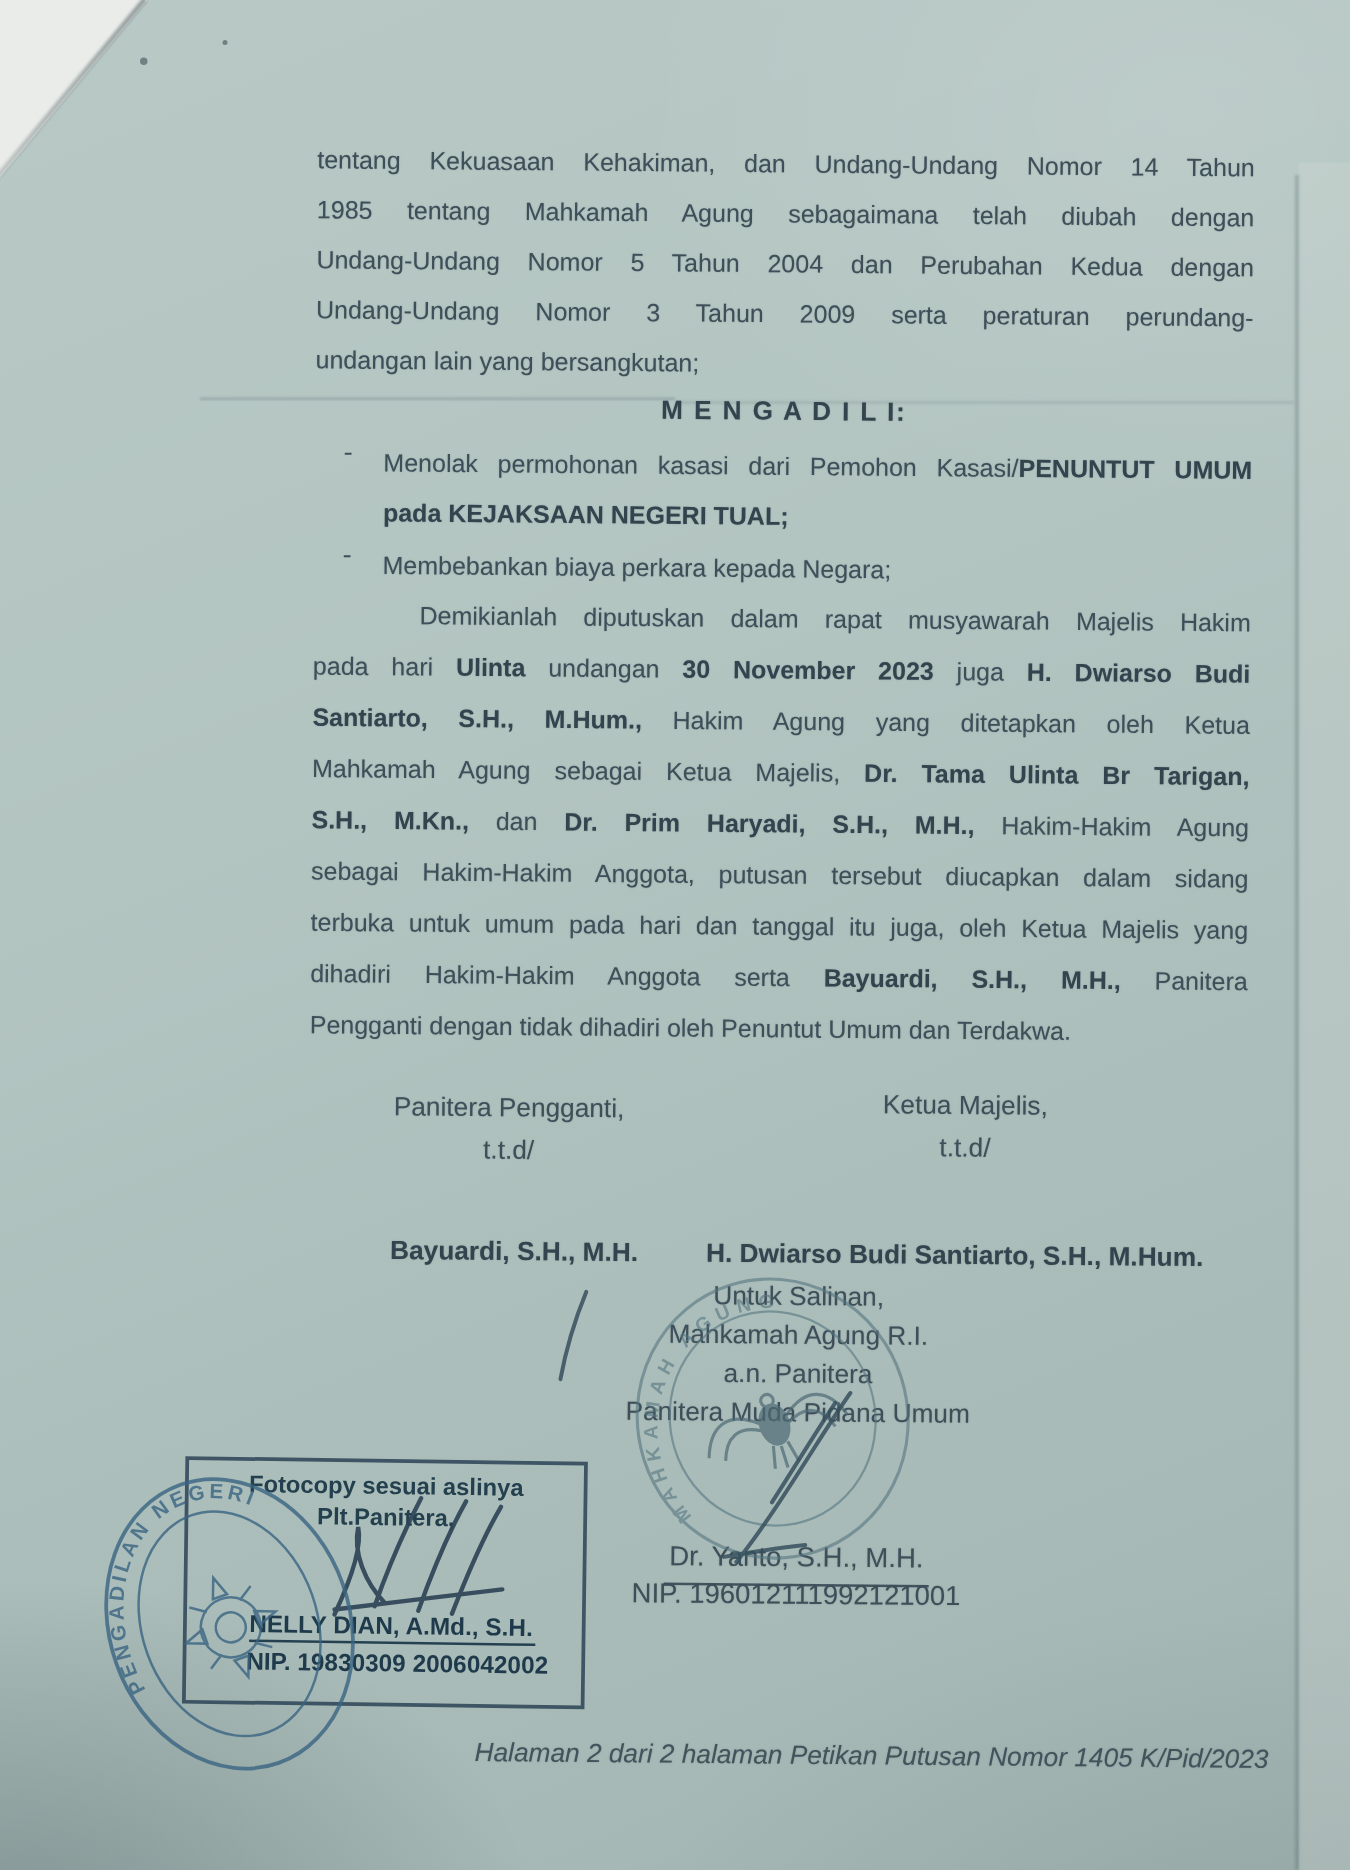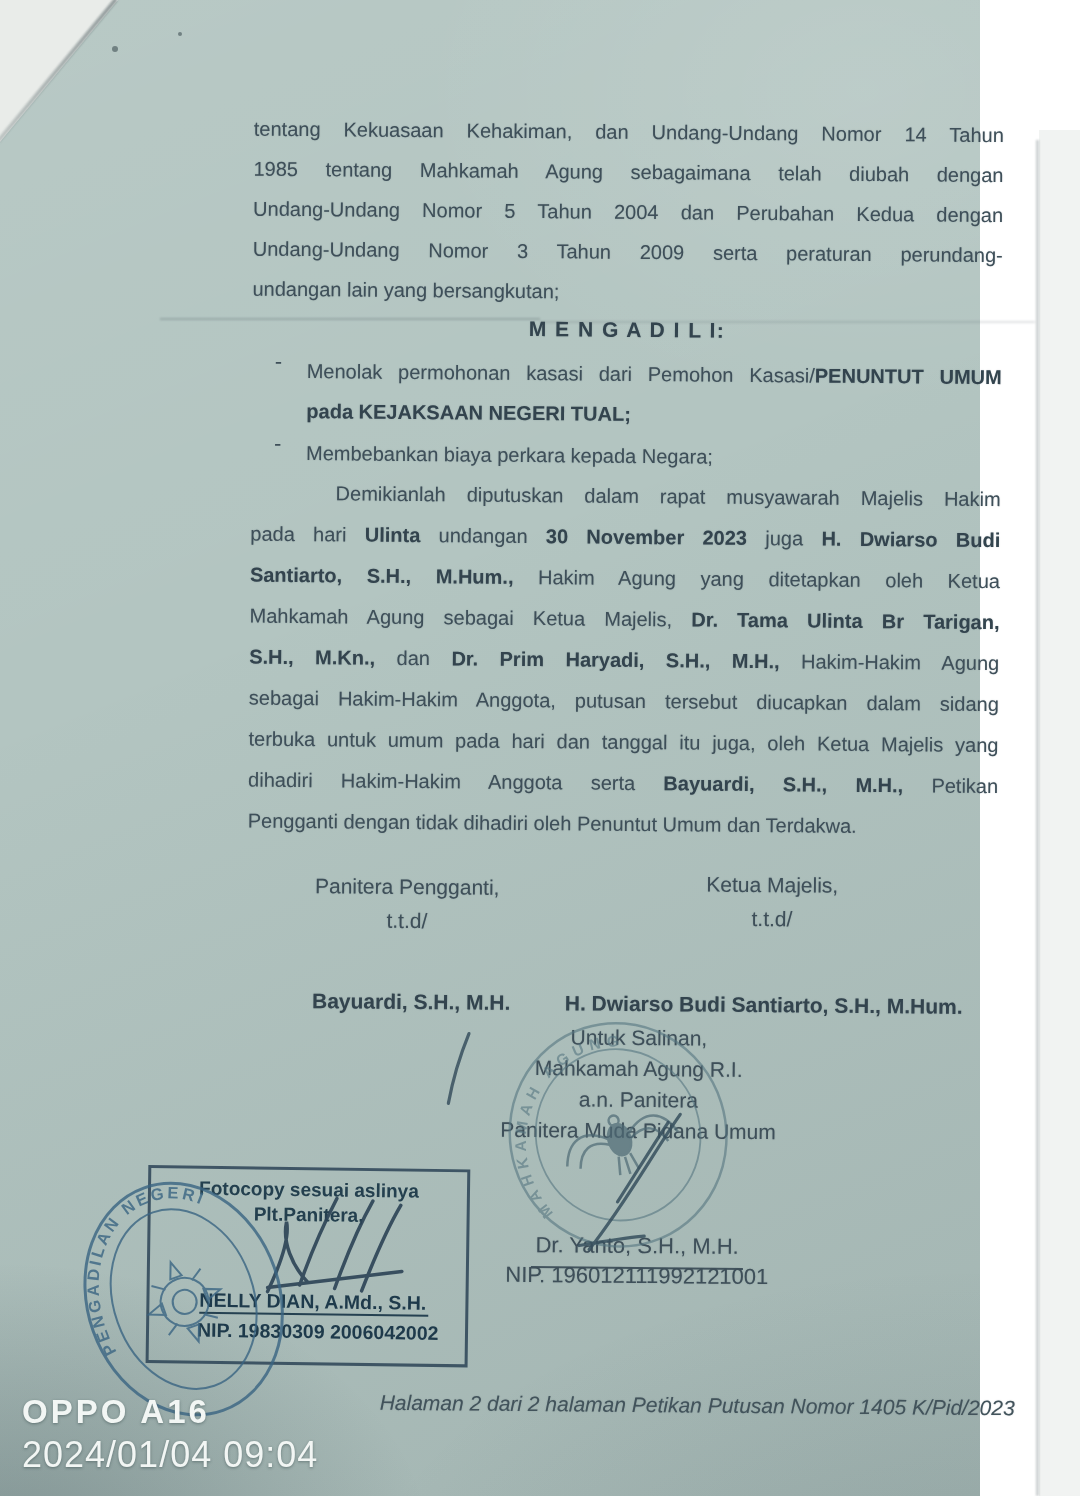--- a/index.html
+++ b/index.html
@@ -1,17 +1,17 @@
 <!DOCTYPE html>
 <html><head>
 <meta charset="utf-8">
 <style>
   html,body{margin:0;padding:0;}
   body{width:1080px;height:1496px;overflow:hidden;font-family:"Liberation Sans",sans-serif;}
-  .photo{position:relative;width:980px;height:1496px;background:#b3c5c1;
+  .photo{position:relative;width:1080px;height:1496px;background:#b3c5c1;
     background-image:
       radial-gradient(620px 420px at 0% 104%, rgba(25,45,52,0.28), rgba(25,45,52,0) 70%),
       radial-gradient(900px 500px at 100% 108%, rgba(25,45,52,0.12), rgba(25,45,52,0) 70%),
       radial-gradient(700px 500px at 88% 6%, rgba(255,255,255,0.10), rgba(255,255,255,0) 65%),
       linear-gradient(158deg, rgba(255,255,255,0.07) 0%, rgba(255,255,255,0) 38%, rgba(20,40,46,0.10) 100%);
   }
   
   .wedge{position:absolute;left:0;top:0;width:120px;height:145px;background:#e9ece9;
     clip-path:polygon(0 0,118px 0,0 142px);}
   .wedge-edge{position:absolute;left:0;top:0;width:186px;height:4px;border-radius:2px;
@@ -89,21 +89,21 @@
     <div class="txt jleft" style="left:310px;top:436px;width:695px;">Membebankan biaya perkara kepada Negara;</div>
 
     <div class="txt" style="left:255px;top:476px;width:750px;line-height:41px;">
       <div class="jline" style="height:41px;padding-left:85px;">Demikianlah diputuskan dalam rapat musyawarah Majelis Hakim</div>
       <div class="jline" style="height:41px;"><span>pada hari </span><b>Ulinta</b><span> undangan </span><b>30 November 2023</b><span> juga </span><b>H. Dwiarso Budi</b></div>
       <div class="jline" style="height:41px;"><b>Santiarto, S.H., M.Hum.,</b><span> Hakim Agung yang ditetapkan oleh Ketua</span></div>
       <div class="jline" style="height:41px;"><span>Mahkamah Agung sebagai Ketua Majelis, </span><b>Dr. Tama Ulinta Br Tarigan,</b></div>
       <div class="jline" style="height:41px;"><b>S.H., M.Kn.,</b><span> dan </span><b>Dr. Prim Haryadi, S.H., M.H.,</b><span> Hakim-Hakim Agung</span></div>
       <div class="jline" style="height:41px;">sebagai Hakim-Hakim Anggota, putusan tersebut diucapkan dalam sidang</div>
       <div class="jline" style="height:41px;">terbuka untuk umum pada hari dan tanggal itu juga, oleh Ketua Majelis yang</div>
-      <div class="jline" style="height:41px;"><span>dihadiri Hakim-Hakim Anggota serta </span><b>Bayuardi, S.H., M.H.,</b><span> Petikan</span></div>
+      <div class="jline" style="height:41px;"><span>dihadiri Hakim-Hakim Anggota serta </span><b>Bayuardi, S.H., M.H.,</b><span> Panitera</span></div>
       <div class="jleft" style="height:41px;">Pengganti dengan tidak dihadiri oleh Penuntut Umum dan Terdakwa.</div>
     </div>
 
     <div class="txt sigrole center" style="left:295px;top:872px;width:240px;">
       <div>Panitera Pengganti,</div>
       <div>t.t.d/</div>
     </div>
     <div class="txt sigrole center" style="left:655px;top:867px;width:250px;">
       <div>Ketua Majelis,</div>
       <div>t.t.d/</div>
@@ -183,18 +183,14 @@
           <path d="M 82 148 L 98 142 L 98 154 Z"></path>
           <path d="M 158 148 L 142 142 L 142 154 Z"></path>
           <path d="M 94 122 L 106 130 M 146 122 L 134 130 M 94 174 L 106 166 M 146 174 L 134 166"></path>
         </g>
       </g>
     </svg>
 
     <div class="txt footer" style="left:255px;top:1385px;width:772px;">Halaman 2 dari 2 halaman Petikan Putusan Nomor 1405 K/Pid/2023</div>
   </div>
 
-  <div class="watermark">
-    <div class="wm-model">OPPO A16</div>
-    <div class="wm-date">2024/01/04 09:04</div>
-  </div>
 
 </div>
 
 </body></html>

